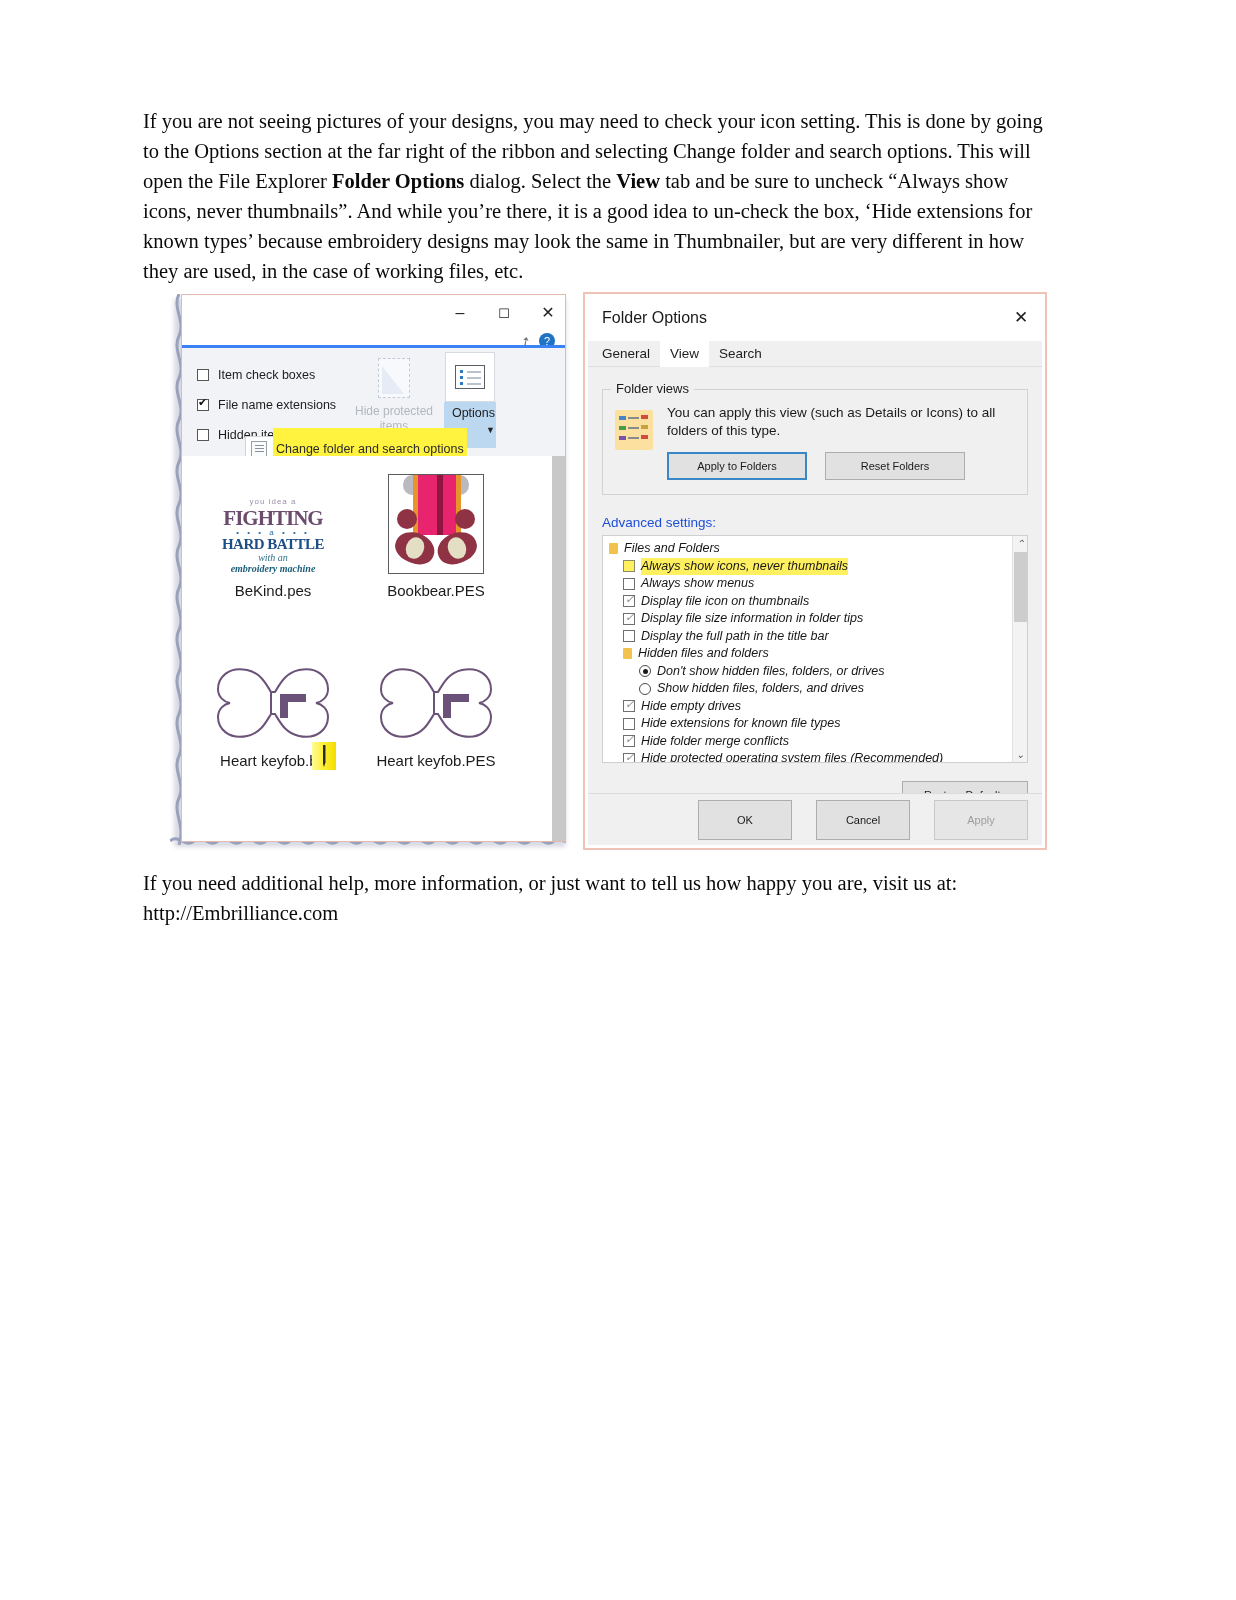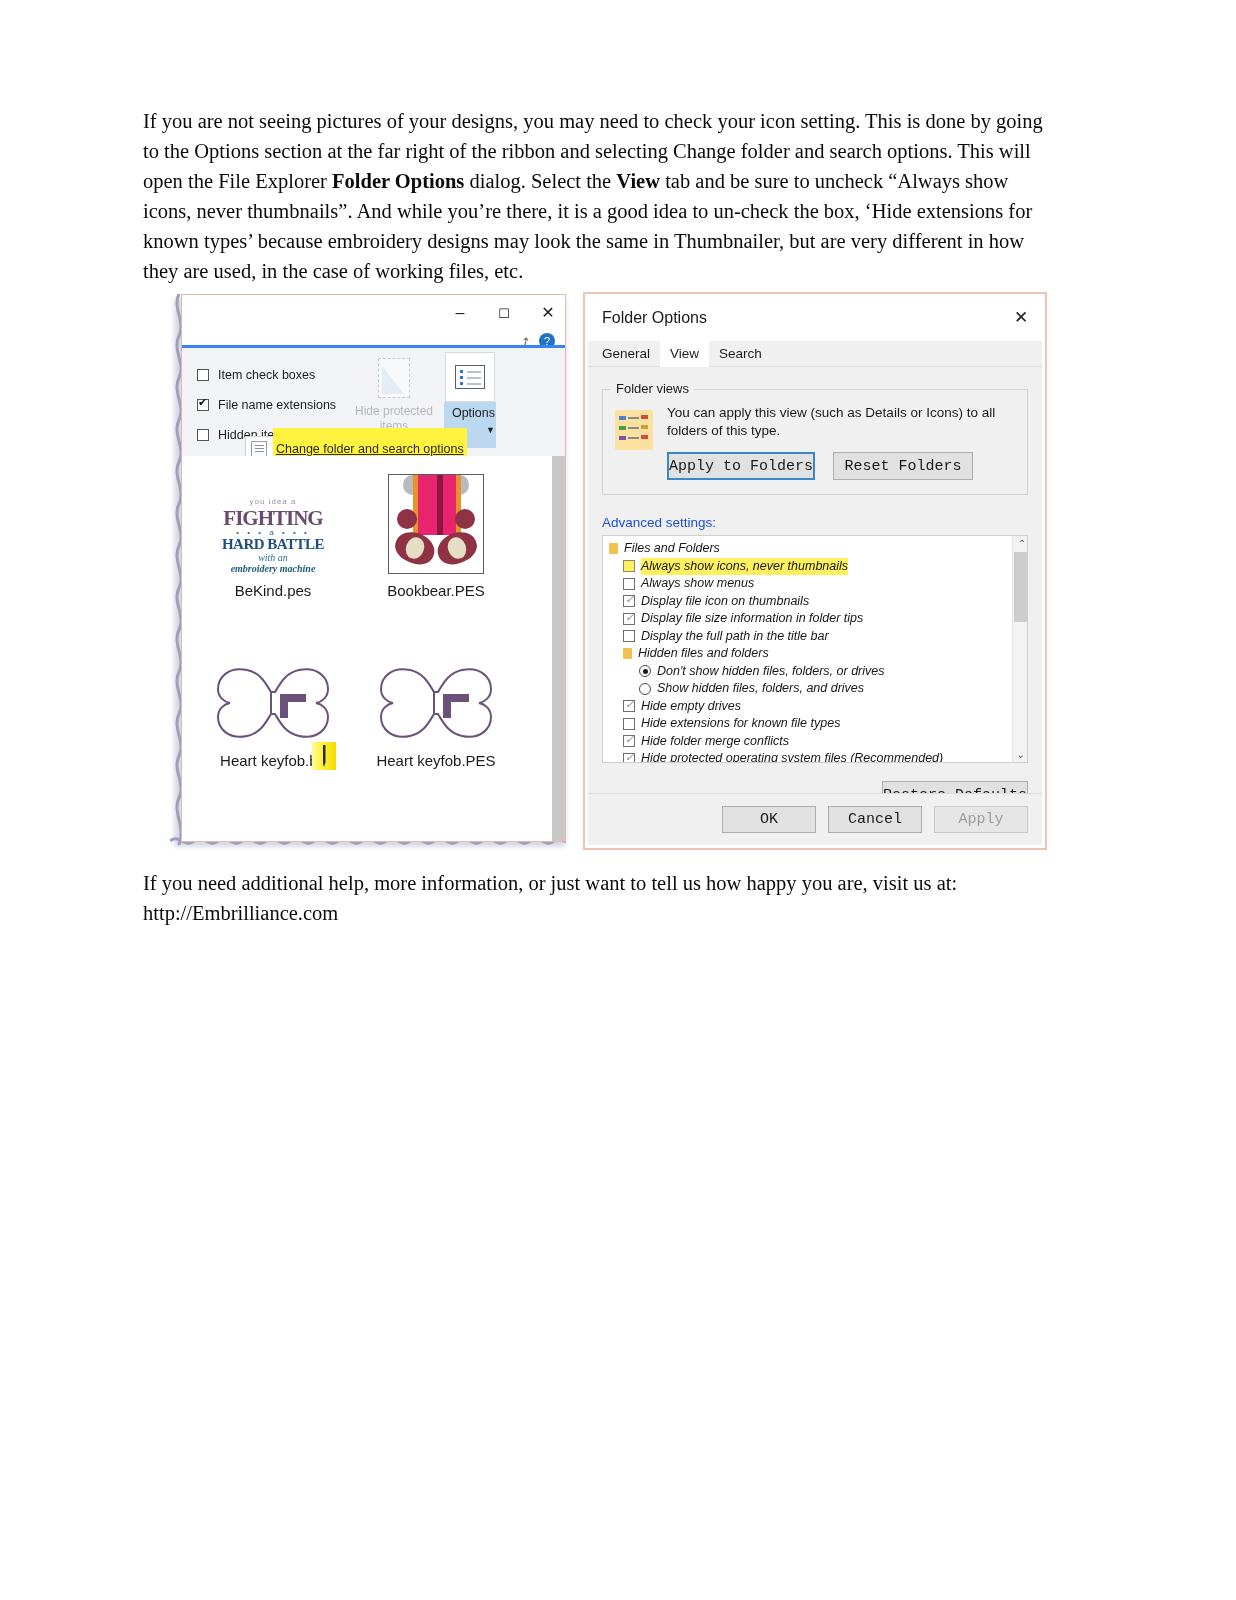--- a/index.html
+++ b/index.html
@@ -137,21 +137,21 @@
     position:relative; flex:none;
   }
   .dd-icon::after{
     content:""; position:absolute; left:3px; top:3px; width:9px; height:1px;
     background:#8a9099;
     box-shadow:0 3px 0 #8a9099, 0 6px 0 #8a9099;
   }
   .dd-text {
     background:#fff33f; color:#2b2b2b;
     font-family:"Liberation Sans",sans-serif; font-size:12.5px;
-    padding:14px 3px; white-space:nowrap;text-decoration:underline;
+    padding:14px 3px; white-space:nowrap;
   }
 
   .exp-body { position:relative; height:392px; background:#ffffff; }
   .exp-scroll {
     position:absolute; right:0; top:0; width:13px; height:100%;
     background:#c8c8c8;
   }
   .grid {
     position:absolute; left:14px; top:8px; right:20px; bottom:0;
   }
@@ -249,21 +249,21 @@
   }
   .fv-icon span { position:absolute; display:block; }
   .fv-icon .r { width:7px; height:4px; }
   .fv-icon .l { width:11px; height:2px; background:#8a8a8a; }
   .fv-text {
     font-family:"Liberation Sans",sans-serif; font-size:13.5px; color:#1a1a1a;
     line-height:18px; flex:1;
   }
   .fv-btns { display:flex; gap:18px; margin-top:12px; }
   .btn {
-    font-family:Liberation Mono, monospace; font-size:15px; color:#1a1a1a;
+    font-family:Liberation Sans, sans-serif; font-size:11px; color:#1a1a1a;
     background:#e1e1e1; border:1px solid #adadad;
     height:28px; min-width:140px; display:flex; align-items:center; justify-content:center;
   }
   .btn.primary { border:2px solid #3a87c8; background:#e1e1e1; }
   .btn.disabled { color:#9d9d9d; background:#e6e6e6; border-color:#c8c8c8; }
 
   .adv-label {
     font-family:"Liberation Sans",sans-serif; font-size:13.5px; color:#1d4ed8;
     margin-top:20px; margin-bottom:5px;
   }
@@ -319,21 +319,21 @@
     background:#cdcdcd;
   }
   .restore-wrap { display:flex; justify-content:flex-end; margin-top:18px; }
   .btn-restore { min-width:126px; }
   .dlg-footer {
     position:absolute; left:0; right:0; bottom:0; height:52px;
     background:#f0f0f0; border-top:1px solid #dcdcdc;
     display:flex; align-items:center; justify-content:flex-end; gap:12px;
     padding-right:14px;
   }
-  .btn-footer { min-width:94px; height:27px; }
+  .btn-footer { min-width:94px; height:40px;margin-left:12px; }
 </style>
 </head>
 <body>
 
 <div class="page">
 
   <div class="para" id="intro-para"><span>If you are not seeing pictures of your designs, you may need to check your icon setting.  This is done by going to the Options section at the far right of the ribbon and selecting Change folder and search options.  This will open the File Explorer </span><b>Folder Options</b><span> dialog.  Select the </span><b>View</b><span> tab and be sure to uncheck “Always show icons, never thumbnails”. And while you’re there, it is a good idea to un-check the box, ‘Hide extensions for known types’ because embroidery designs may look the same in Thumbnailer, but are very different in how they are used, in the case of working files, etc.</span></div>
 
   <div class="figure-row">
 

